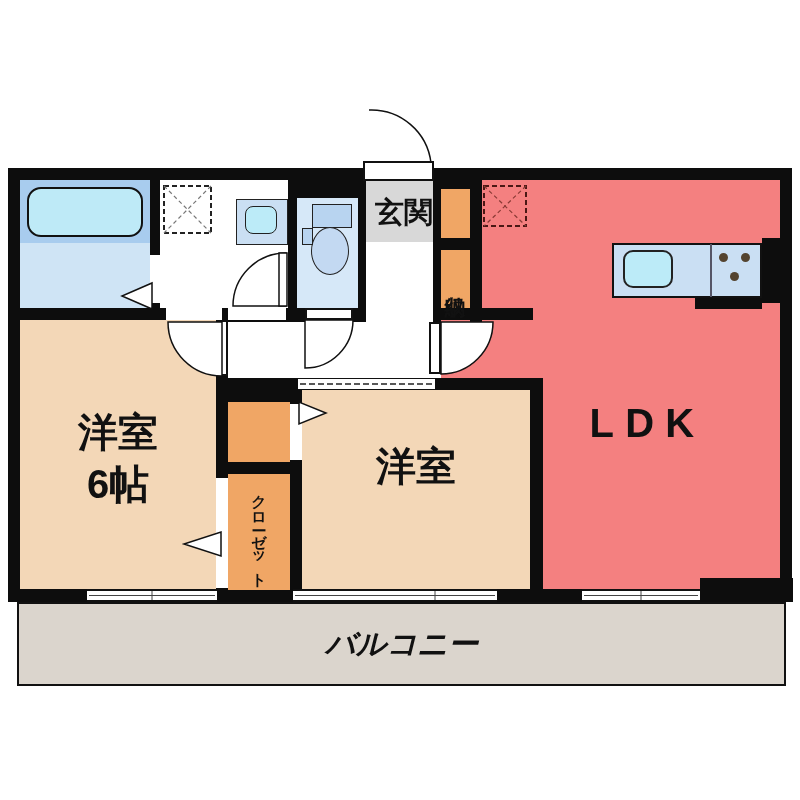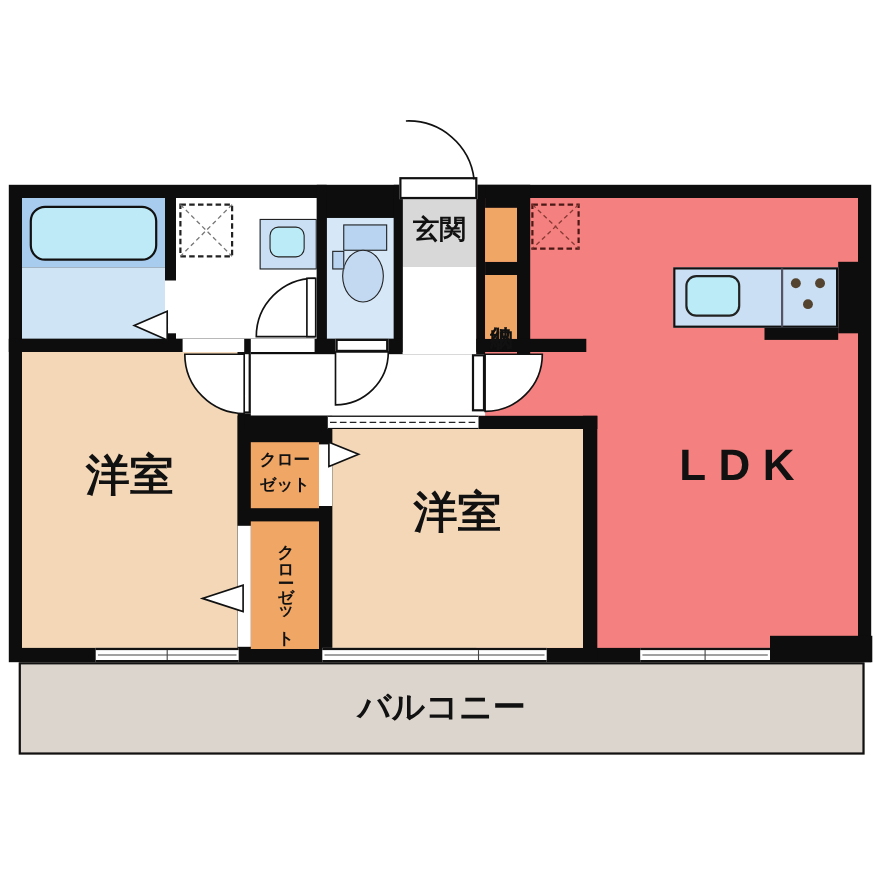--- a/index.html
+++ b/index.html
@@ -125,38 +125,35 @@
     <g stroke="#444" stroke-width="1">
       <line x1="89" y1="595.5" x2="215" y2="595.5"></line>
       <line x1="295" y1="595.5" x2="495" y2="595.5"></line>
       <line x1="584" y1="595.5" x2="698" y2="595.5"></line>
       <line x1="152" y1="591" x2="152" y2="600"></line>
       <line x1="435" y1="591" x2="435" y2="600"></line>
       <line x1="641" y1="591" x2="641" y2="600"></line>
     </g>
   </svg>
 
-  <div class="abs lbl" style="left:366px;top:195px;width:67px;font-size:24px;">玄関</div>
+  <div class="abs lbl" style="left:366px;top:195px;width:67px;font-size:29px;text-align:right;">玄関</div>
 
   <div class="abs lbl vert" style="left:441px;top:252px;width:29px;height:56px;font-size:21px;line-height:29px;">収納</div>
 
-  <div class="abs lbl" style="left:228px;top:408px;width:62px;font-size:15px;line-height:1.45;">
-    <div>クロー</div>
-    <div>ゼット</div>
-  </div>
 
   <div class="abs lbl vert" style="left:228px;top:478px;width:62px;height:110px;font-size:15px;line-height:62px;letter-spacing:2px;">クローゼット</div>
 
   <div class="abs lbl" style="left:20px;top:406px;width:196px;font-size:40px;line-height:1.3;">
     <div>洋室</div>
+    <div>6帖</div>
   </div>
 
   <div class="abs lbl" style="left:302px;top:440px;width:228px;font-size:40px;line-height:1.3;">
     <div>洋室</div>
   </div>
 
-  <div class="abs lbl" style="left:557px;top:398px;width:237px;font-size:40px;line-height:1.25;">
+  <div class="abs lbl" style="left:529px;top:398px;width:237px;font-size:40px;line-height:1.25;">
     <div style="letter-spacing:0.28em;">LDK</div>
   </div>
 
-  <div class="abs lbl" style="left:17px;top:626px;width:769px;font-size:30px;">バルコニー</div>
+  <div class="abs lbl" style="left:17px;top:626px;width:769px;font-size:30px;font-style:italic;">バルコニー</div>
 
 </div>
 
 </body></html>

